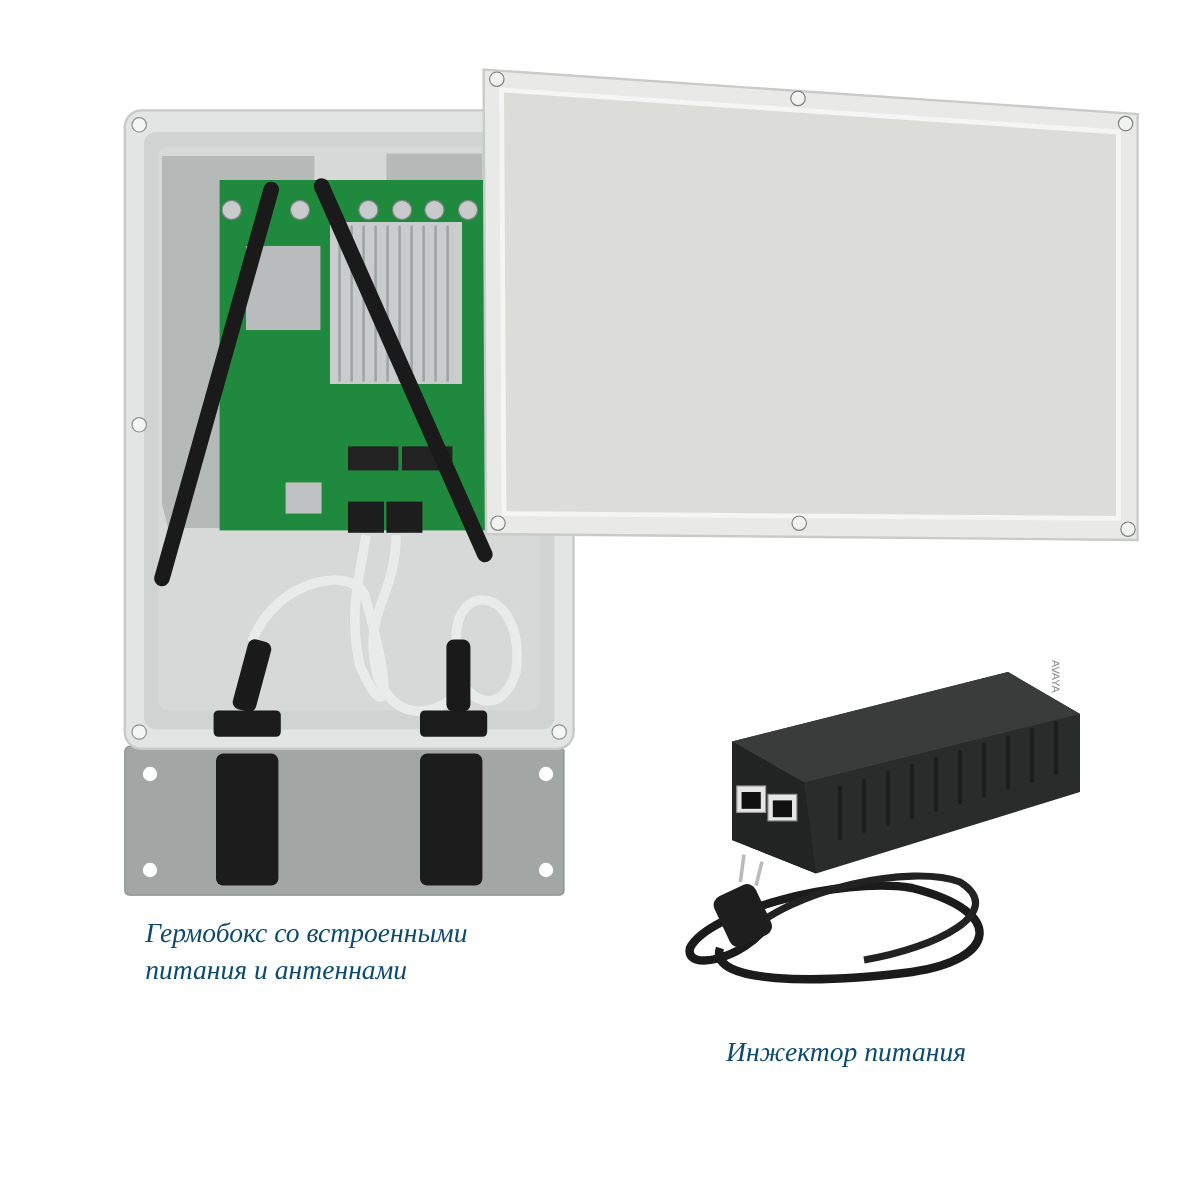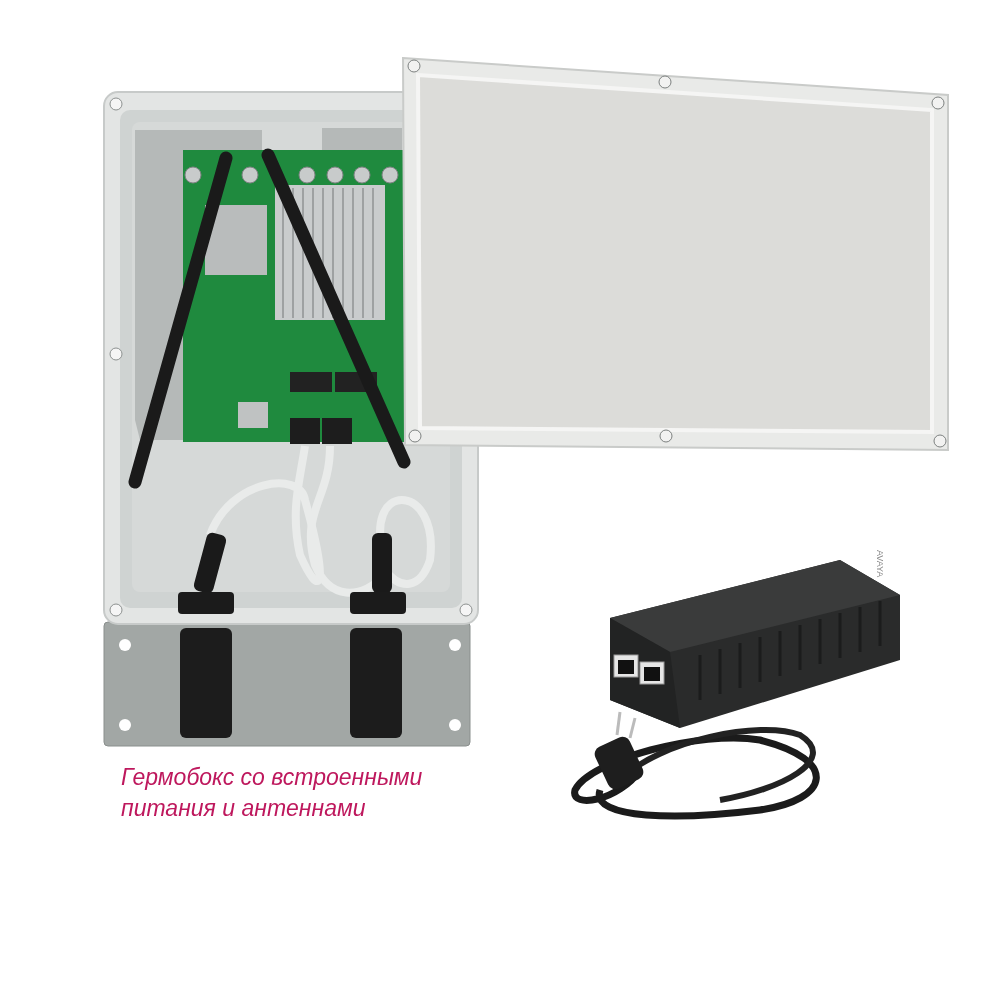--- a/index.html
+++ b/index.html
@@ -1,18 +1,18 @@
 <!DOCTYPE html>
 <html><head>
 <meta charset="utf-8">
 <style>
   html,body{margin:0;padding:0;background:#ffffff;}
   body{width:1000px;height:1000px;position:relative;overflow:hidden;font-family:"Liberation Sans",sans-serif;}
   .abs{position:absolute;}
-  .caption{position:absolute;font-family:Liberation Sans, sans-serif;font-style:italic;color:#be185d;font-size:23px;line-height:31px;}
+  .caption{position:absolute;font-family:Liberation Serif, serif;font-style:italic;color:#0c4a6e;font-size:23px;line-height:31px;}
   svg{position:absolute;left:0;top:0;}
 </style>
 </head>
 <body>
 
 <div class="abs" style="left:0;top:0;width:1000px;height:1000px;">
 
   <div class="abs" style="left:0;top:0;width:1000px;height:1000px;">
     <svg width="1000" height="1000" viewBox="0 0 1000 1000">
 
@@ -133,14 +133,15 @@
       <rect x="644" y="667" width="16" height="14" fill="#111"></rect>
       <text x="845" y="568" font-family="Liberation Sans, sans-serif" font-size="9" fill="#8a8a8a" transform="rotate(90 870 575)">AVAYA</text>
     </svg>
   </div>
 
   <div class="caption" style="left:121px;top:762px;">
     <div>Гермобокс со встроенными</div>
     <div>питания и антеннами</div>
   </div>
 
+  <div class="caption" style="left:605px;top:861px;">Инжектор питания</div>
 
 </div>
 
 </body></html>

